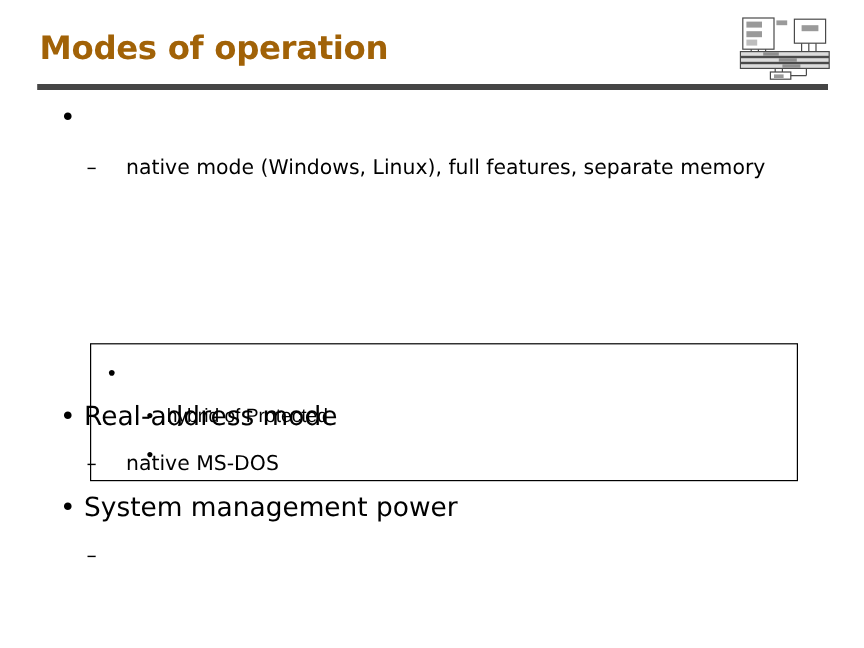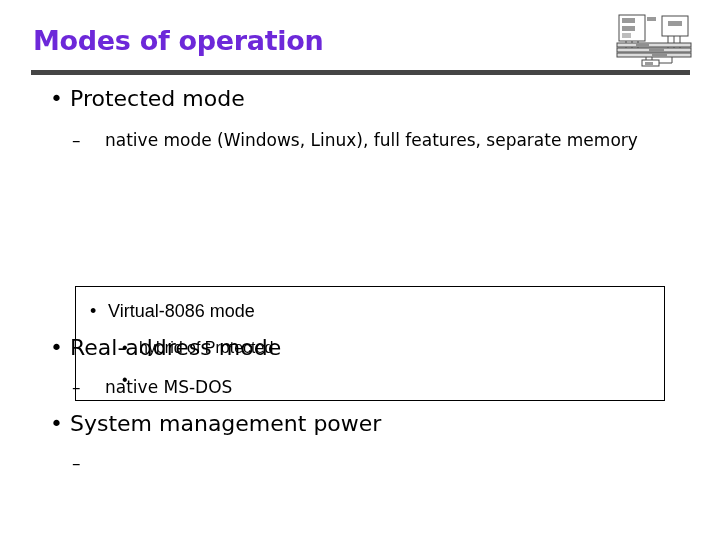--- a/index.html
+++ b/index.html
@@ -18,21 +18,21 @@
 
   
   .slide-title {
     position: absolute;
     left: 33px;
     top: 24px;
     font-size: 27px;
     font-weight: bold;
     letter-spacing: -0.3px;
     line-height: 34px;
-    color: #6d28d9;
+    color: #a16207;
     white-space: nowrap;
   }
 
   .title-rule {
     position: absolute;
     left: 31px;
     top: 70px;
     width: 659px;
     height: 5px;
     background: #454545;
@@ -186,35 +186,33 @@
       <line x1="56" y1="51" x2="56" y2="45"></line>
     </g>
   </svg>
 </div>
 
 <div class="body">
 
   <div class="blk-protected">
     <div class="lvl1">
       <span class="bullet">•</span>
-      <span>Protected mode</span>
     </div>
   </div>
 
   <div class="blk-protected-s">
     <div class="lvl2">
       <span class="dash">–</span>
       <span>native mode (Windows, Linux), full features, separate memory</span>
     </div>
   </div>
 
   <div class="inset-box">
     <div class="inset-lvl2">
       <span class="bullet">•</span>
-      <span>Virtual-8086 mode</span>
     </div>
     <div class="inset-lvl3-group">
       <div class="inset-lvl3">
         <span class="bullet">•</span>
         <span>hybrid of Protected</span>
       </div>
       <div class="inset-lvl3">
         <span class="bullet">•</span>
       </div>
     </div>

